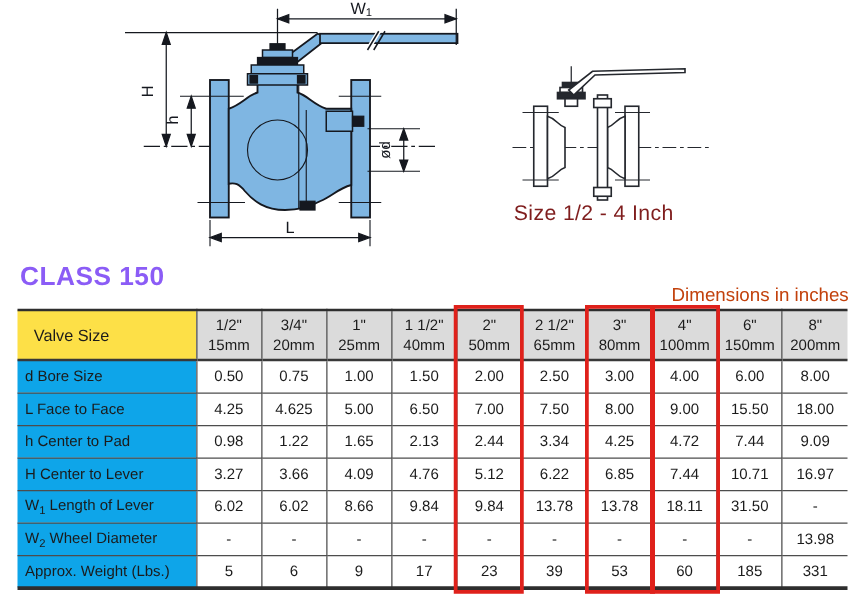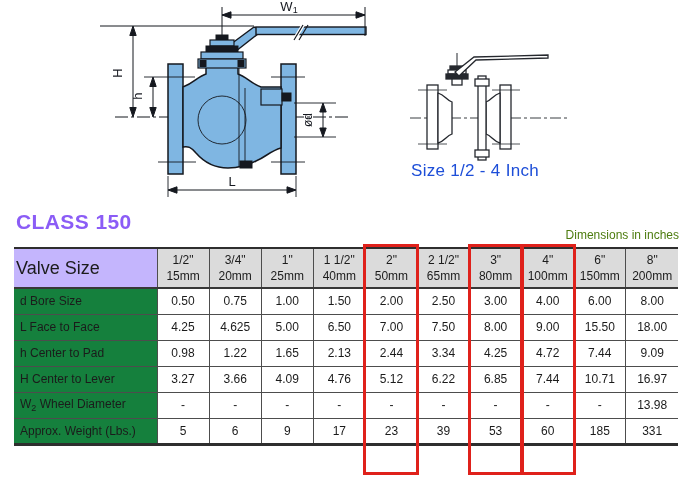--- a/index.html
+++ b/index.html
@@ -5,42 +5,42 @@
   html,body { margin:0; padding:0; background:#fff; }
   .page {
     position:relative; width:692px; height:479px; background:#ffffff;
     overflow:hidden; color:#1b1b1b;
     font-family:"Liberation Sans","DejaVu Sans",sans-serif;
   }
   .main-drawing { position:absolute; left:0; top:0; }
   .small-drawing { position:absolute; left:402px; top:46px; }
   .caption {
     position:absolute; left:394px; top:161px; width:162px;
-    text-align:center; font-size:17px; color:#1d4ed8; letter-spacing:0.3px;
+    text-align:center; font-size:17px; color:#7f1d1d; letter-spacing:0.3px;
   }
   .class-title {
     position:absolute; left:16px; top:210px; margin:0;
     font-size:21px; font-weight:700; color:#8b5cf6; letter-spacing:0.4px;
   }
-  .units-note { position:absolute; right:13px; top:228px; font-size:12px; color:#4d7c0f; }
+  .units-note { position:absolute; right:13px; top:228px; font-size:15px; color:#c2410c; }
   table.dims {
     position:absolute; left:14px; top:247px; width:664px;
     border-collapse:collapse; table-layout:fixed; font-size:12px;
     border-top:2px solid #2e2e2e; border-bottom:3px solid #2e2e2e;
   }
   table.dims th, table.dims td { border:1px solid #4d4d4d; }
   table.dims tr > *:first-child { border-left:none; }
   table.dims tr > *:last-child { border-right:none; }
   table.dims thead th { border-top:none; border-bottom:2px solid #383838; }
   thead tr { height:40px; }
   tbody tr { height:26px; }
   thead th { background:#dbdbdb; font-weight:400; padding:0; }
-  th.corner { text-align:left; padding-left:2px; font-size:18px; vertical-align:middle; background:#c4b5fd; }
+  th.corner { text-align:left; padding-left:13px; font-size:13px; vertical-align:middle; background:#fde047; }
   thead th .sz, thead th .mm { display:block; line-height:16px; text-align:center; }
-  tbody th { text-align:left; font-weight:400; padding-left:6px; font-size:12px; background:#15803d; }
+  tbody th { text-align:left; font-weight:400; padding-left:6px; font-size:12px; background:#0ea5e9; }
   tbody td { text-align:center; padding:0; background:#fff; }
   sub { font-size:9px; }
   .hl { position:absolute; pointer-events:none; }
 </style>
 </head>
 <body>
 
 <div class="page">
 
   <svg class="main-drawing" width="392" height="215" viewBox="0 0 392 215">
@@ -250,20 +250,33 @@
           <td>4.09</td>
           <td>4.76</td>
           <td>5.12</td>
           <td>6.22</td>
           <td>6.85</td>
           <td>7.44</td>
           <td>10.71</td>
           <td>16.97</td>
         </tr>
         <tr>
+          <th>W<sub>1</sub> Length of Lever</th>
+          <td>6.02</td>
+          <td>6.02</td>
+          <td>8.66</td>
+          <td>9.84</td>
+          <td>9.84</td>
+          <td>13.78</td>
+          <td>13.78</td>
+          <td>18.11</td>
+          <td>31.50</td>
+          <td>-</td>
+        </tr>
+        <tr>
           <th>W<sub>2</sub> Wheel Diameter</th>
           <td>-</td>
           <td>-</td>
           <td>-</td>
           <td>-</td>
           <td>-</td>
           <td>-</td>
           <td>-</td>
           <td>-</td>
           <td>-</td>

